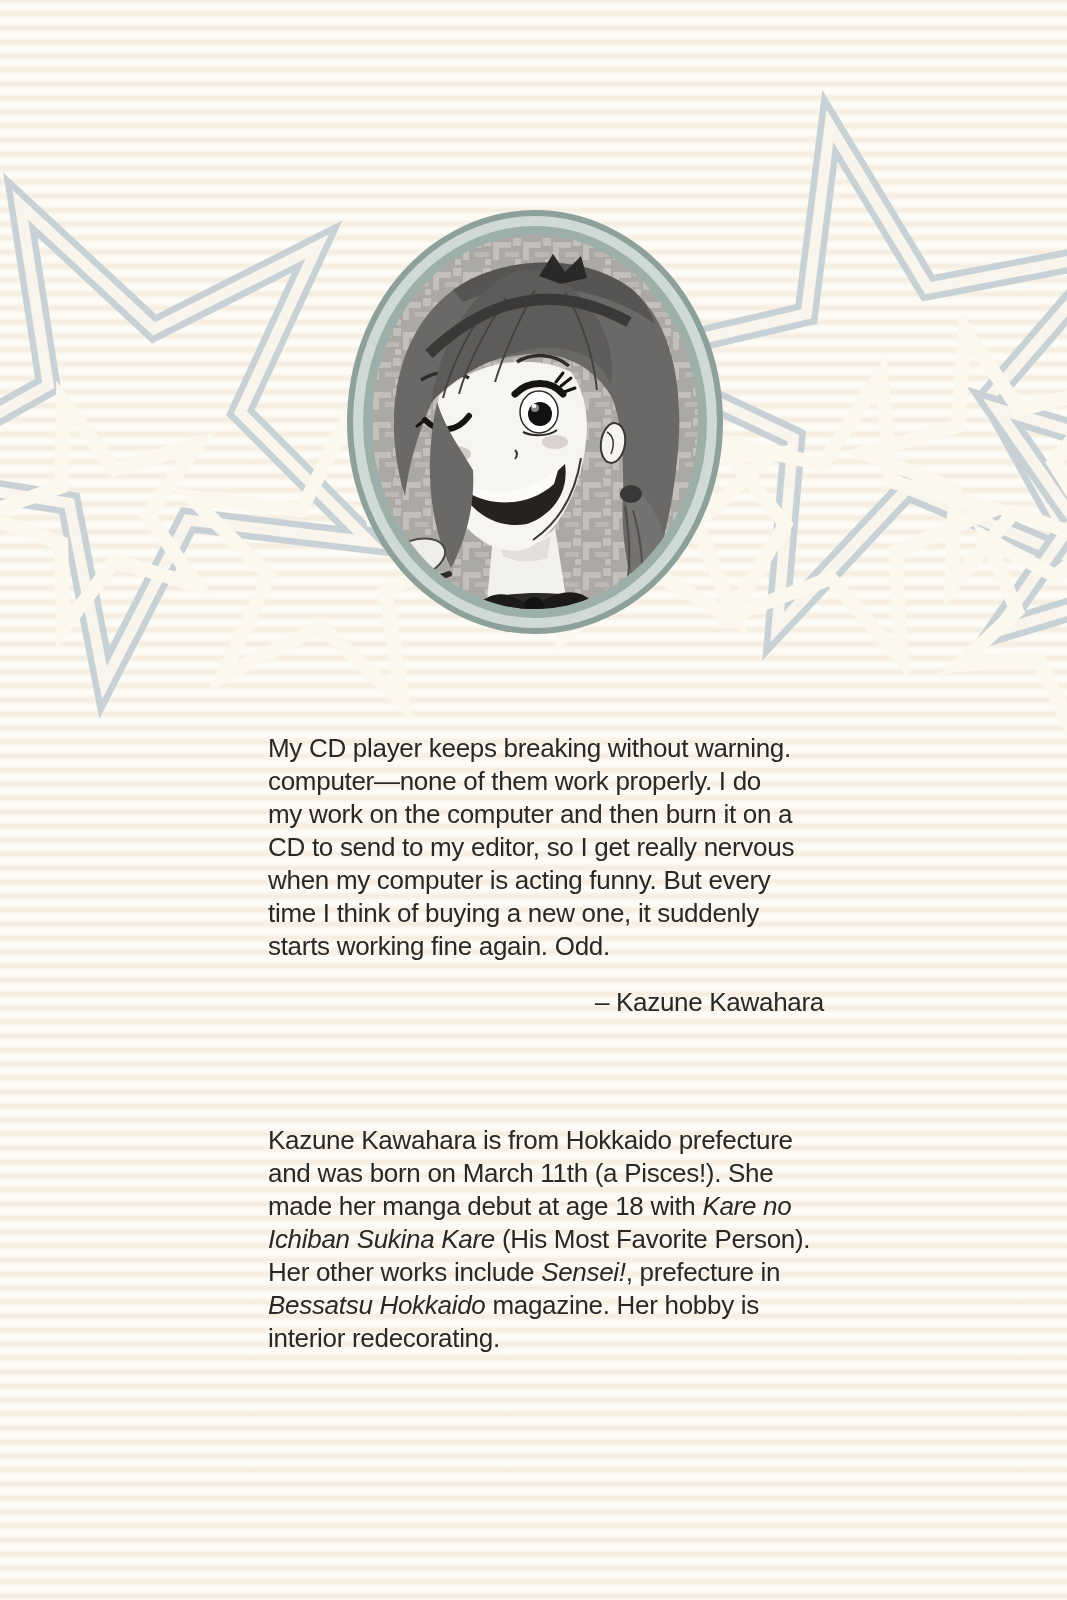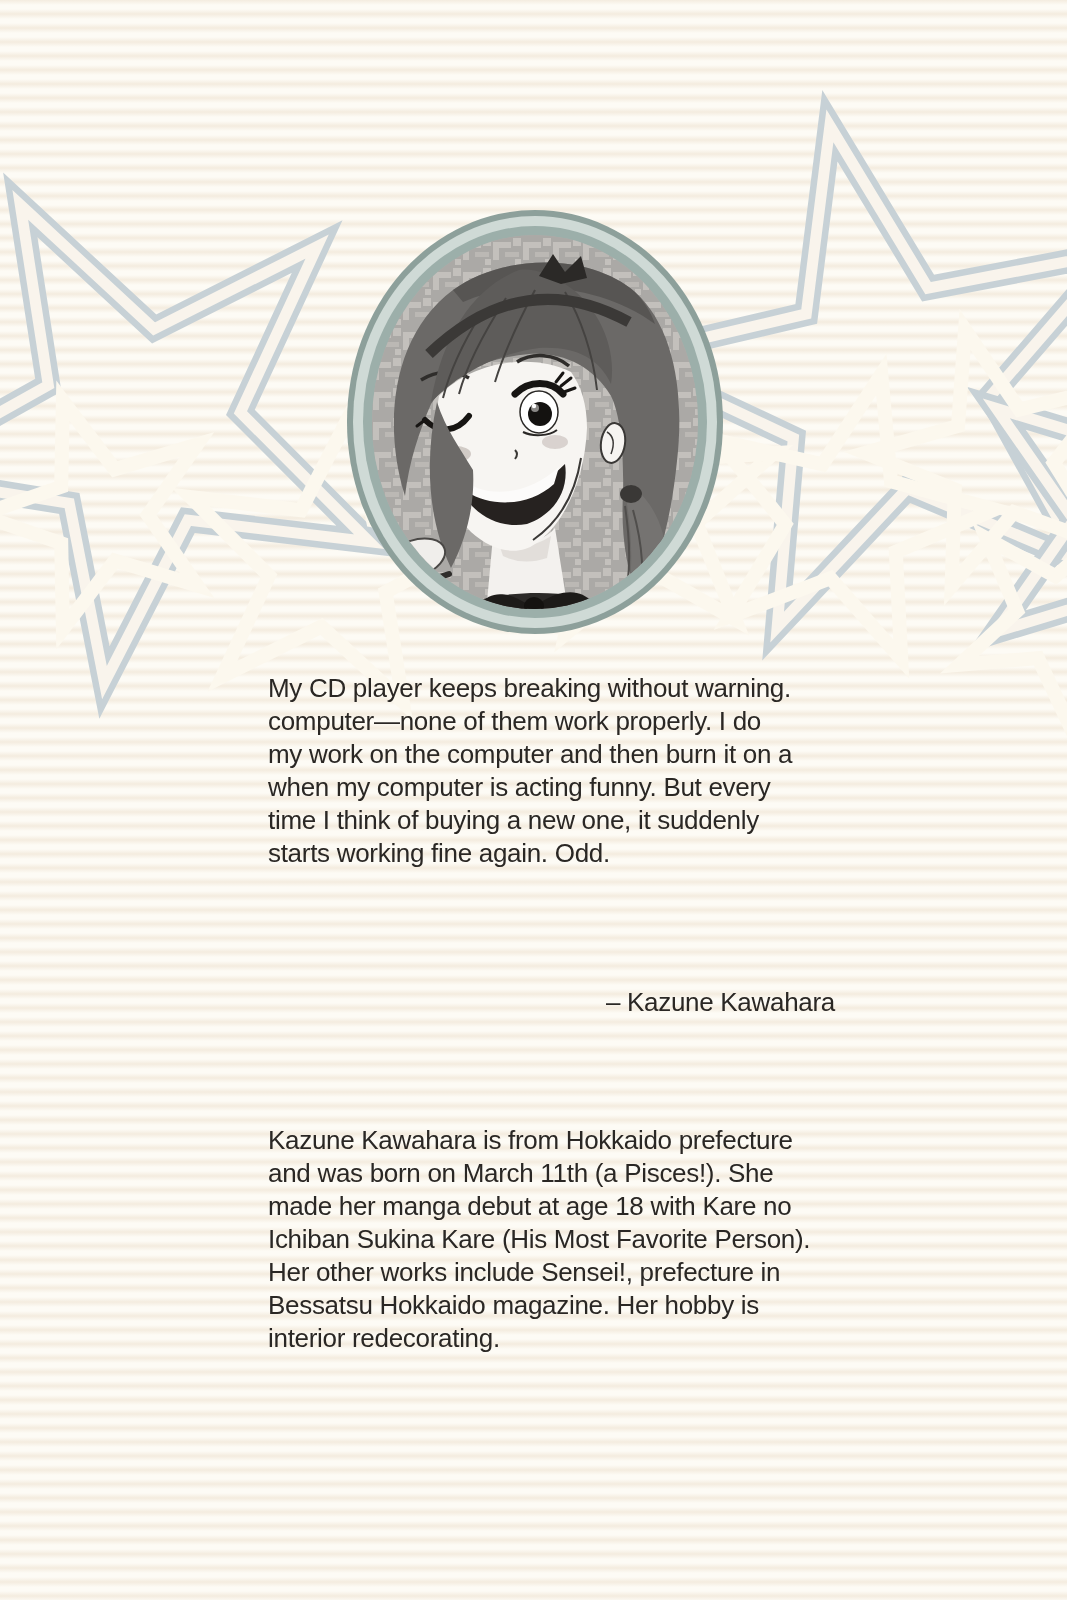--- a/index.html
+++ b/index.html
@@ -18,27 +18,27 @@
   }
   svg.decor{position:absolute;left:0;top:0;}
   .star-g{stroke:var(--star-gray,#c7d1d6);fill:none;}
   .star-cut{stroke:var(--page-bg,#f9f4ec);fill:none;}
   .star-c{stroke:var(--star-cream,#fcf8ee);fill:none;}
   .portrait{position:absolute;left:343px;top:206px;width:384px;height:432px;}
   .textblock{
     position:absolute;left:268px;width:560px;
     font-size:26px;line-height:33px;letter-spacing:-0.3px;
   }
-  .note{top:672px;}
+  .note{top:732px;}
   .attribution{
-    position:absolute;left:283px;top:986px;width:552px;
+    position:absolute;left:272px;top:986px;width:552px;
     text-align:right;font-size:26px;line-height:33px;letter-spacing:-0.3px;
   }
   .bio{top:1116px;margin-top:8px;}
-  .italic{}
+  .italic{font-style:italic;}
 </style>
 </head>
 <body>
 
 <div class="page">
 
   <svg class="decor" width="1067" height="1600" viewBox="0 0 1067 1600" aria-hidden="true">
     <defs>
       <path id="star" vector-effect="non-scaling-stroke" d="M0,-100 L23.5,-32.4 L95.1,-30.9 L38,12.4 L58.8,80.9 L0,40 L-58.8,80.9 L-38,12.4 L-95.1,-30.9 L-23.5,-32.4 Z"></path>
     </defs>
@@ -153,20 +153,21 @@
         </g>
         <path d="M45,362 Q75,380 106,368" stroke="#2f2d2b" stroke-width="6" fill="none" stroke-linecap="round"></path>
       </g>
     </svg>
   </div>
 
   <div class="textblock note">
       <div><span>My CD player keeps breaking without warning.</span></div>
       <div><span>computer—none of them work properly. I do</span></div>
       <div><span>my work on the computer and then burn it on a</span></div>
+      <div><span>CD to send to my editor, so I get really nervous</span></div>
       <div><span>when my computer is acting funny. But every</span></div>
       <div><span>time I think of buying a new one, it suddenly</span></div>
       <div><span>starts working fine again. Odd.</span></div>
     </div>
 
   <div class="attribution">– Kazune Kawahara</div>
 
   <div class="textblock bio">
       <div><span>Kazune Kawahara is from Hokkaido prefecture</span></div>
       <div><span>and was born on March 11th (a Pisces!). She</span></div>

